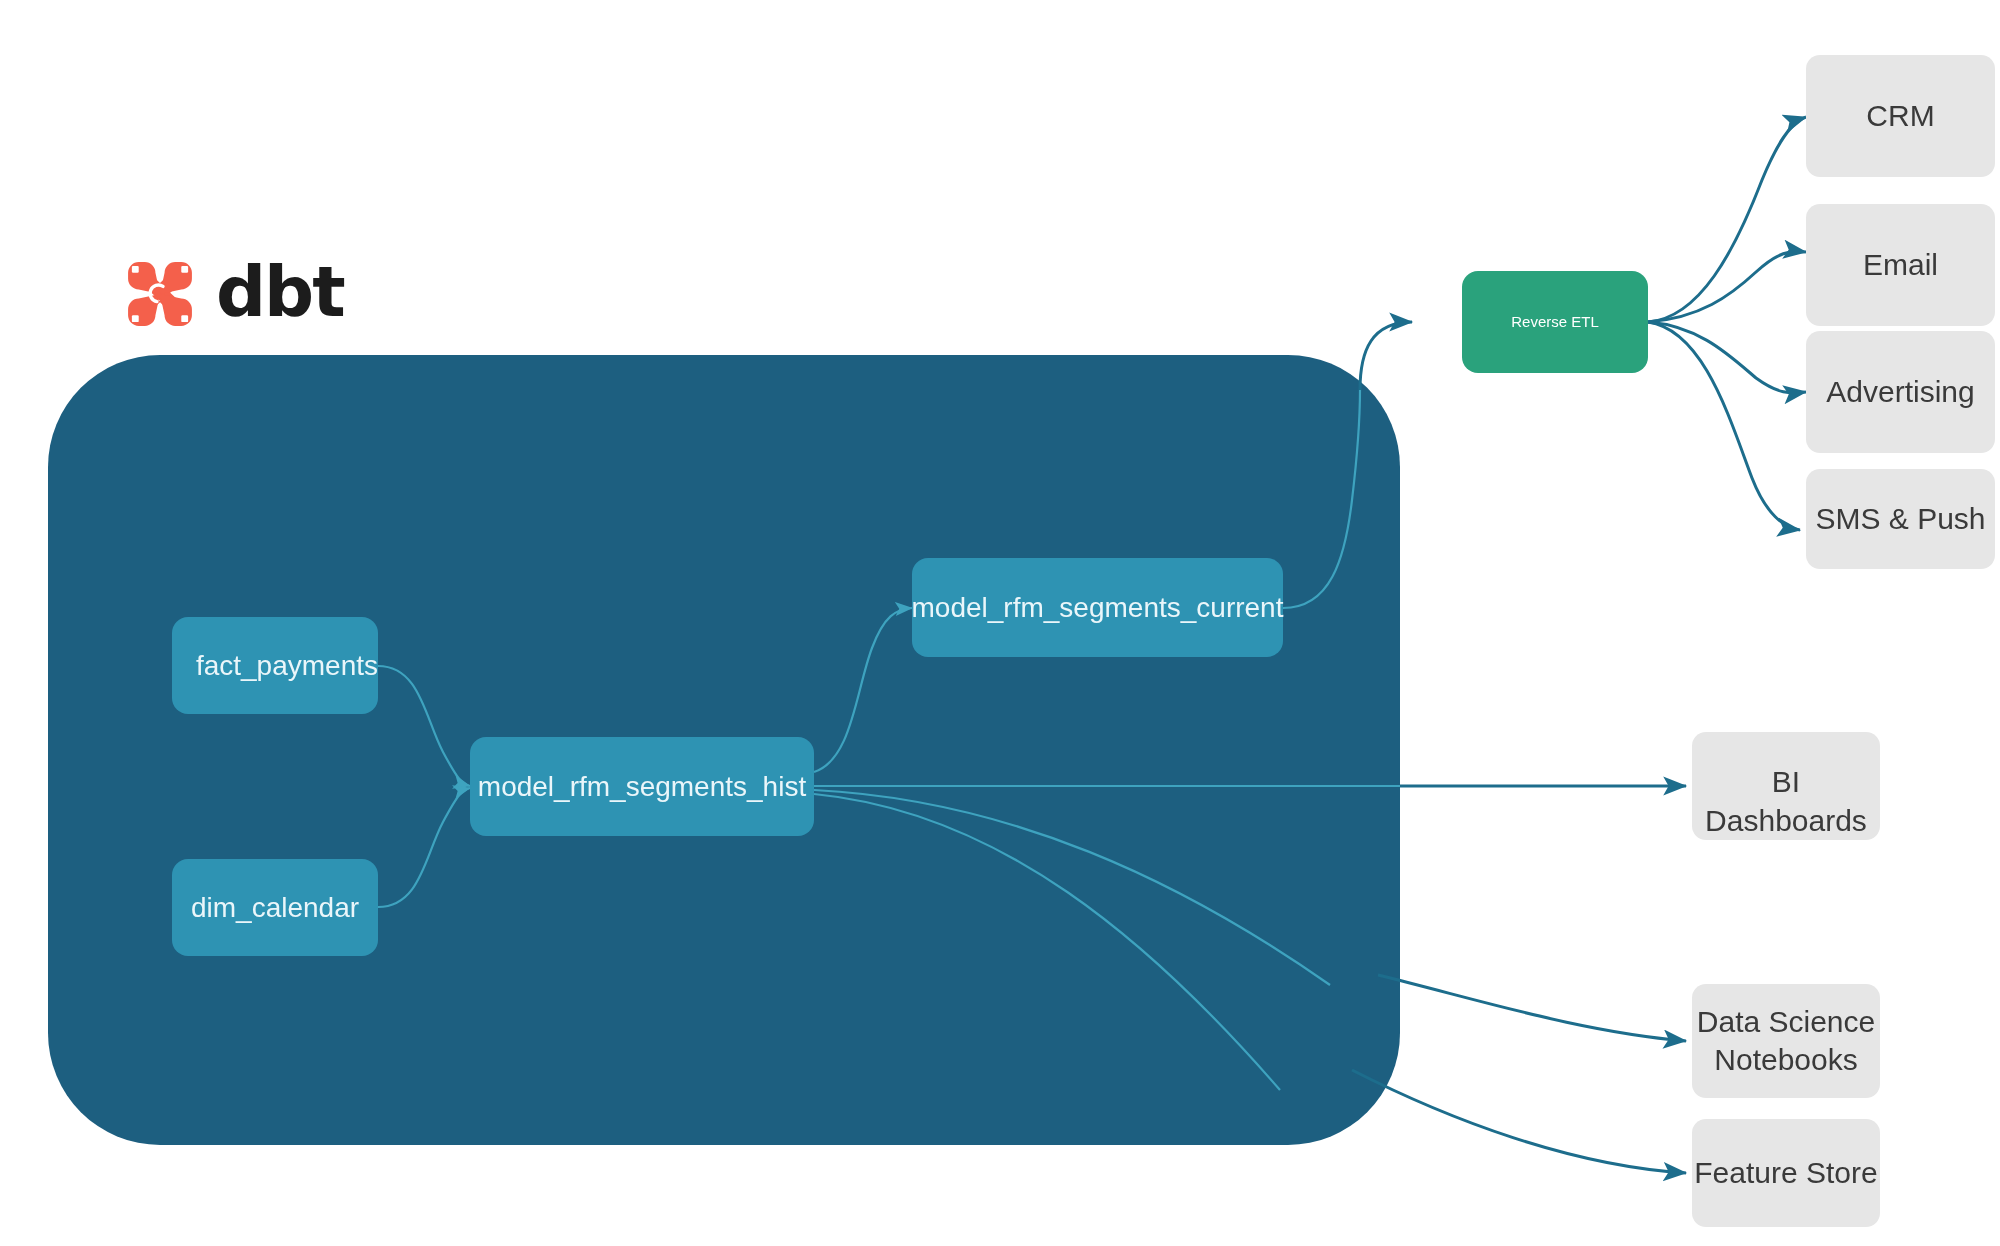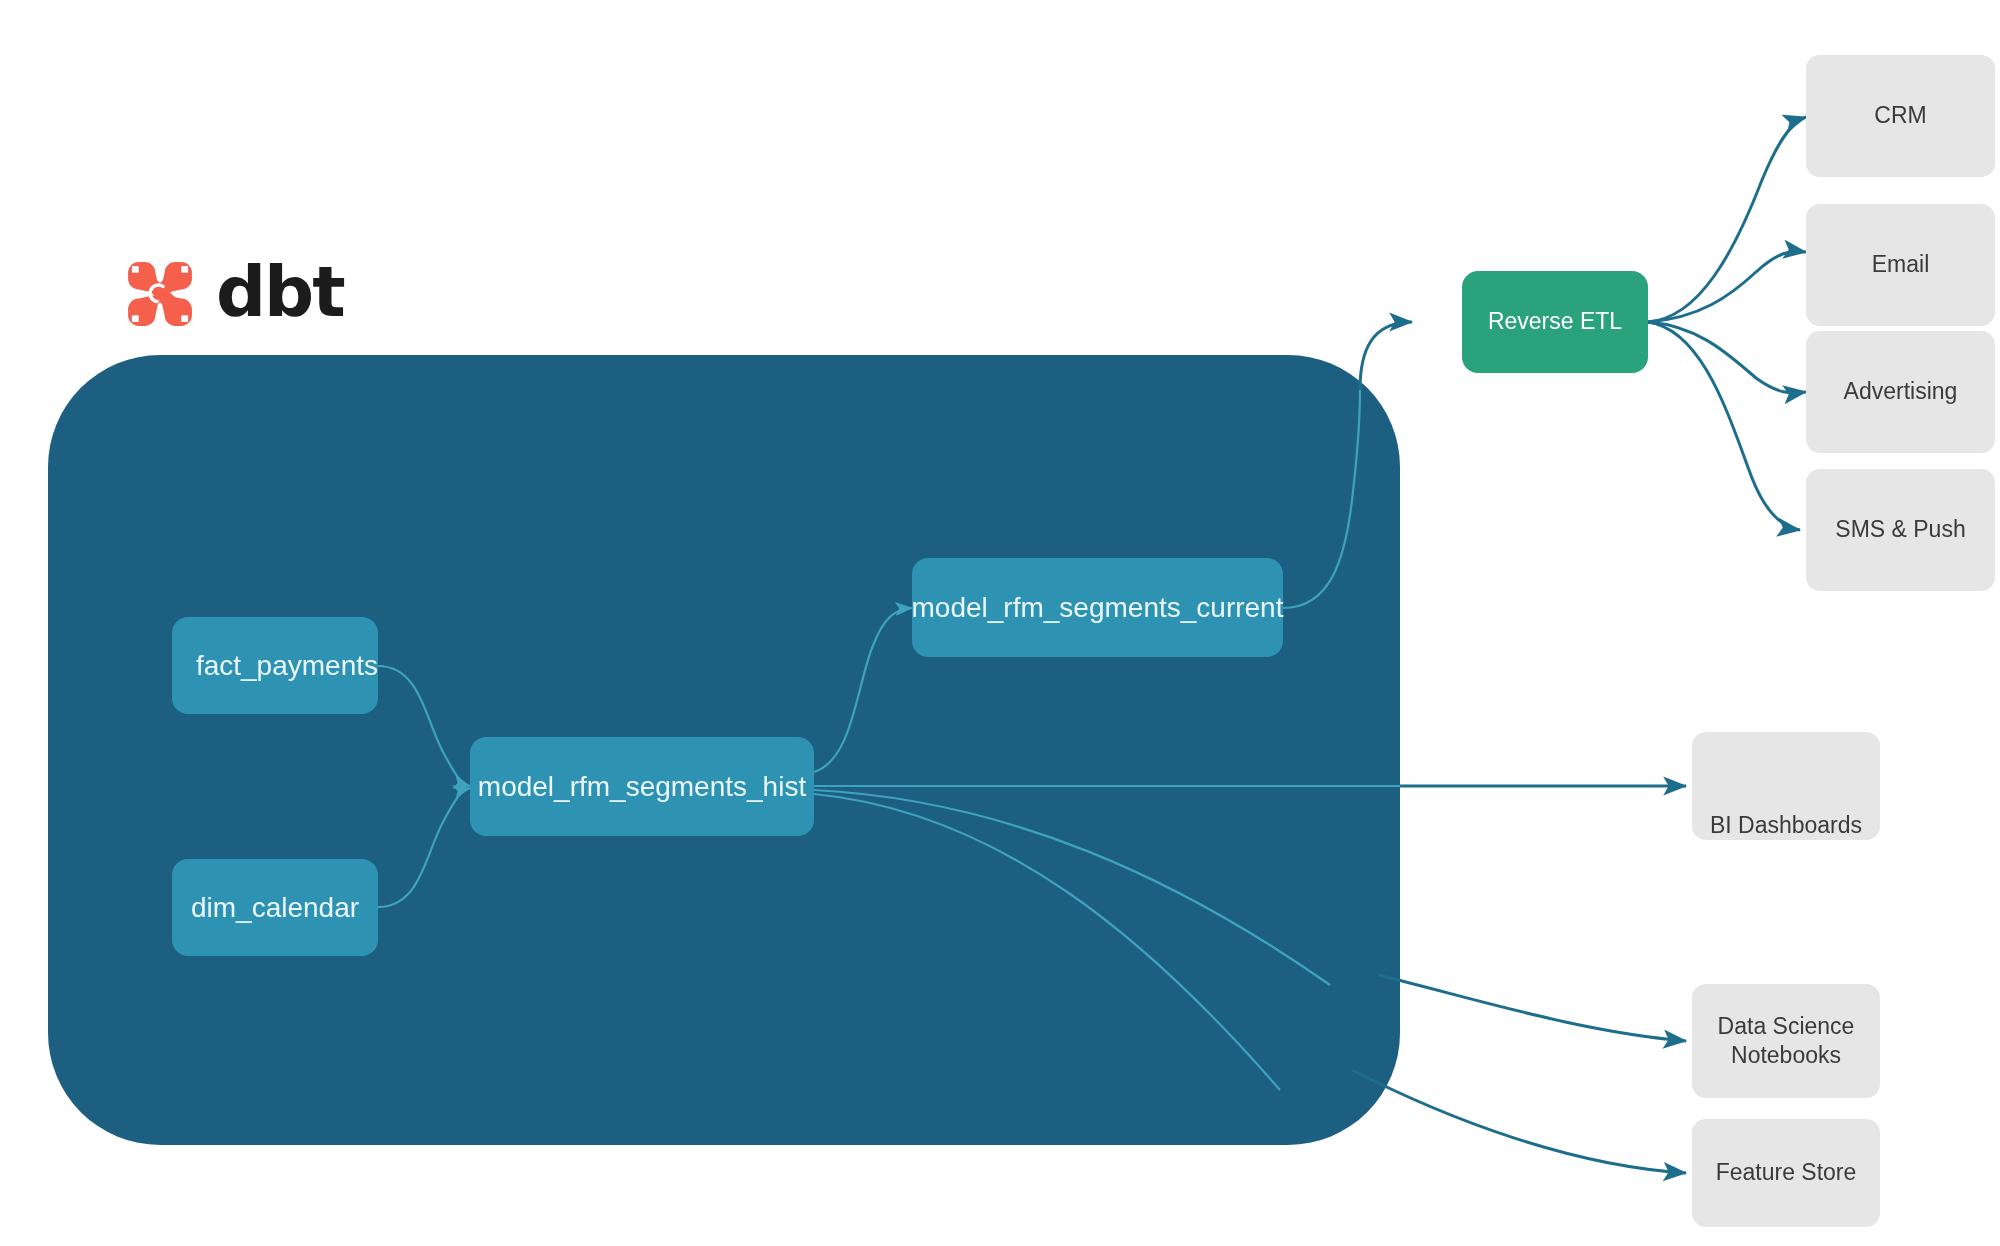--- a/index.html
+++ b/index.html
@@ -91,30 +91,30 @@
     color: #eaf6fa;
     font-size: 28px;
     z-index: 4;
     border-radius: 16px;
   }
 
   
   .node-activation {
     background: #2aa27c;
     color: #ffffff;
-    font-size: 23px;
+    font-size: 15px;
     z-index: 6;
     border-radius: 16px;
   }
 
   
   .node-consumer {
     background: #e6e6e6;
     color: #3a3a3a;
-    font-size: 23px;
+    font-size: 30px;
     z-index: 6;
     border-radius: 14px;
   }
 </style>
 </head>
 <body>
 
 <div id="canvas">
 
   <div class="project-container"></div>
@@ -212,21 +212,21 @@
   </div>
 
   <div class="node node-consumer" style="left:1806px; top:204px; width:189px; height:122px;">
     <span class="node-label">Email</span>
   </div>
 
   <div class="node node-consumer" style="left:1806px; top:331px; width:189px; height:122px;align-items:center;">
     <span class="node-label">Advertising</span>
   </div>
 
-  <div class="node node-consumer" style="left:1806px; top:469px; width:189px; height:122px;">
+  <div class="node node-consumer" style="left:1806px; top:469px; width:189px; height:100px;">
     <span class="node-label">SMS &amp; Push</span>
   </div>
 
   <div class="node node-consumer" style="left:1692px; top:732px; width:188px; height:108px;align-items:flex-end;">
     <span class="node-label">BI Dashboards</span>
   </div>
 
   <div class="node node-consumer" style="left:1692px; top:984px; width:188px; height:114px;">
     <span class="node-label">Data Science
 Notebooks</span>

